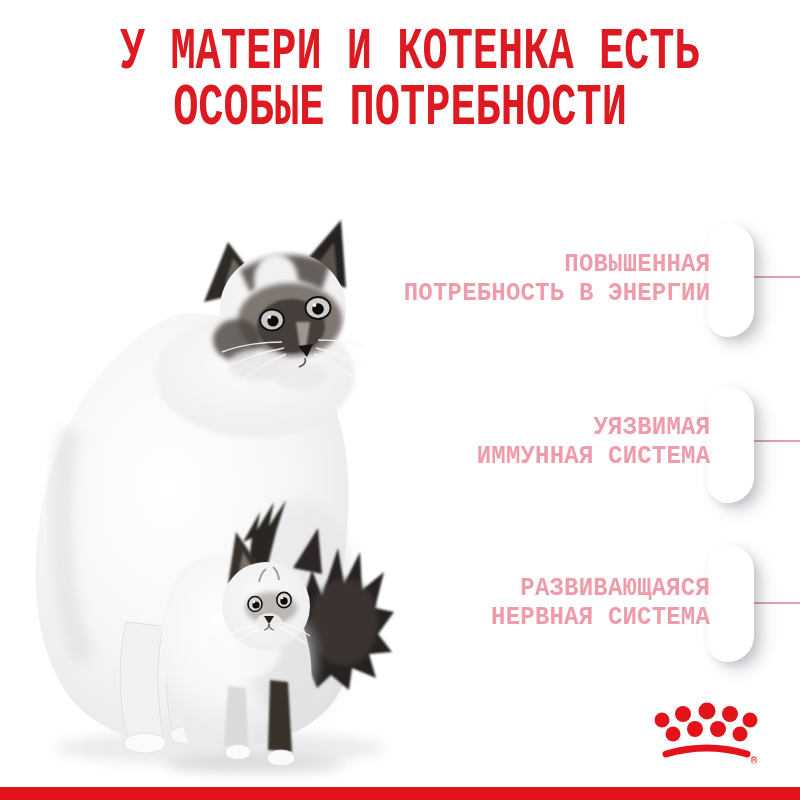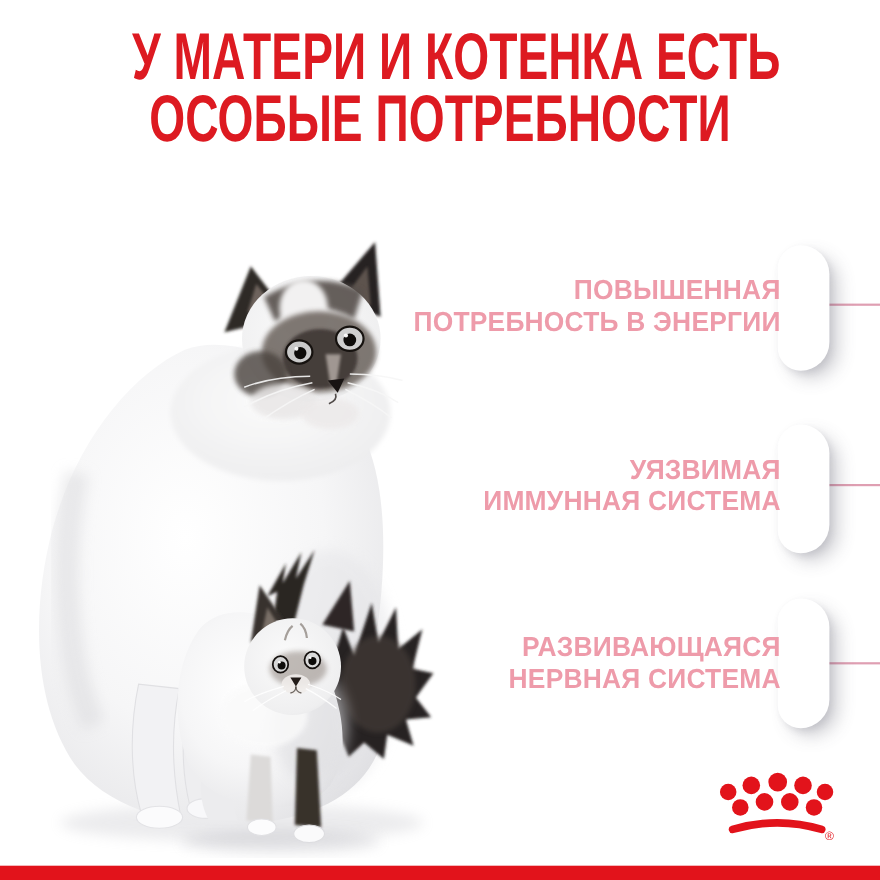--- a/index.html
+++ b/index.html
@@ -1,18 +1,18 @@
 <!DOCTYPE html>
 <html><head>
 <meta charset="utf-8">
 <style>
   html,body{margin:0;padding:0;background:#ffffff;}
   .canvas{
     position:relative;width:800px;height:800px;overflow:hidden;
-    background:#ffffff;font-family:Liberation Sans, sans-serif;
+    background:#ffffff;font-family:Liberation Mono, monospace;
   }
   
   .headline{position:absolute;top:24px;left:0;width:800px;text-align:center;
     color:#dd1a21;font-weight:700;}
   .hl-line{font-size:60px;line-height:56px;white-space:nowrap;
     transform:scaleX(0.70);transform-origin:50% 50%;letter-spacing:0;}
   
   .cats{position:absolute;left:0;top:180px;width:460px;height:600px;}
   
   .bubble{position:absolute;left:707px;width:47px;background:#ffffff;

